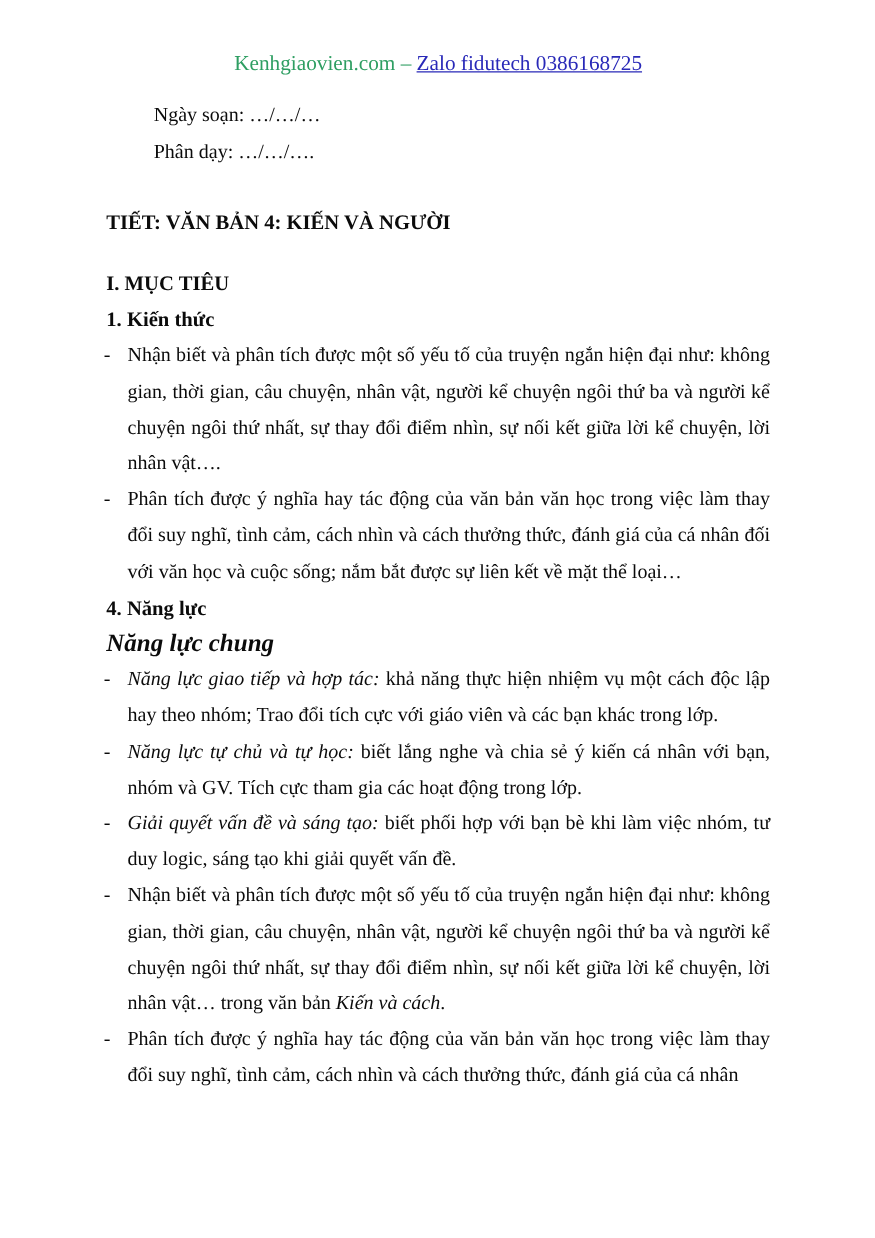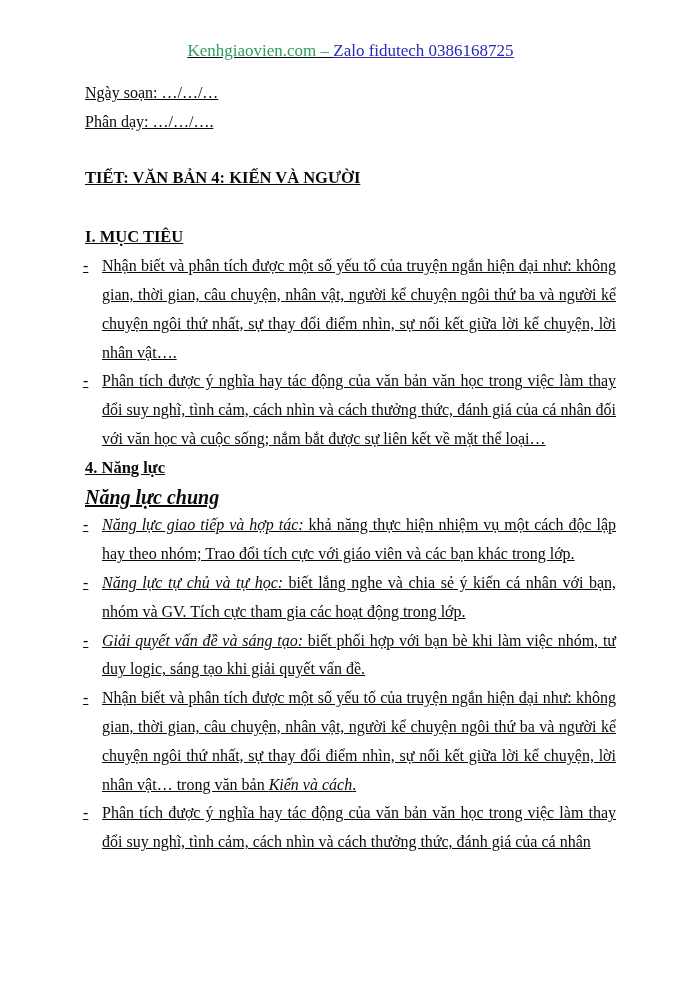--- a/index.html
+++ b/index.html
@@ -7,56 +7,55 @@
     width: 700px; height: 990px;
     background: #ffffff;
     font-family: "Liberation Serif", serif;
     color: #0b0b0b;
     overflow: hidden;
   }
   .page {
     box-sizing: border-box;
     width: 700px; height: 882px;
     padding: 0 84px 0 85px;
-    text-decoration: underline;
   }
   
   .doc-header {
     padding-top: 40px;
     text-align: center;
     font-size: 17px;
     line-height: 22px;
     white-space: nowrap;
   }
   .site-name { color: #2e9e62; }
   .header-sep { color: #2e9e62; }
   .zalo-link {
     color: #2929b8;
     text-decoration: underline;
     cursor: pointer;
   }
   
-  .meta { font-size: 16px; line-height: 28.8px; }
+  .meta { font-size: 16px; line-height: 28.8px; margin-left: 38px; }
   .meta-line { margin: 0; }
   .meta-line.first { margin-top: 17px; }
   
   .doc-title {
     margin-top: 27px;
     text-align: left;
     font-weight: bold;
     font-size: 16.5px;
     line-height: 28.8px;
   }
   
   .heading {
     font-weight: bold;
     font-size: 16.5px;
     line-height: 28.8px;
   }
-  .heading.mt { margin-top: 31px; }
+  .heading.mt { margin-top: 21px; }
   .heading.italic { font-style: italic; font-size: 20px; }
   
   .bullet {
     display: flex;
     font-size: 16px;
     line-height: 28.8px;
     text-align: justify;
   }
   .bullet .marker {
     flex: 0 0 19px;
@@ -78,20 +77,21 @@
 
   <div class="meta">
     <p class="meta-line first">Ngày soạn: …/…/…</p>
     <p class="meta-line">Phân dạy: …/…/….</p>
   </div>
 
   <div class="doc-title">TIẾT: VĂN BẢN 4: KIẾN VÀ NGƯỜI</div>
 
   <div class="heading mt">I. MỤC TIÊU</div>
 
+  <div class="heading">1. Kiến thức</div>
 
   <div class="bullet">
     <span class="marker">-</span>
     <span class="btext">Nhận biết và phân tích được một số yếu tố của truyện ngắn hiện đại như: không gian, thời gian, câu chuyện, nhân vật, người kể chuyện ngôi thứ ba và người kể chuyện ngôi thứ nhất, sự thay đổi điểm nhìn, sự nối kết giữa lời kể chuyện, lời nhân vật….</span>
   </div>
 
   <div class="bullet">
     <span class="marker">-</span>
     <span class="btext">Phân tích được ý nghĩa hay tác động của văn bản văn học trong việc làm thay đổi suy nghĩ, tình cảm, cách nhìn và cách thưởng thức, đánh giá của cá nhân đối với văn học và cuộc sống; nắm bắt được sự liên kết về mặt thể loại…</span>
   </div>

